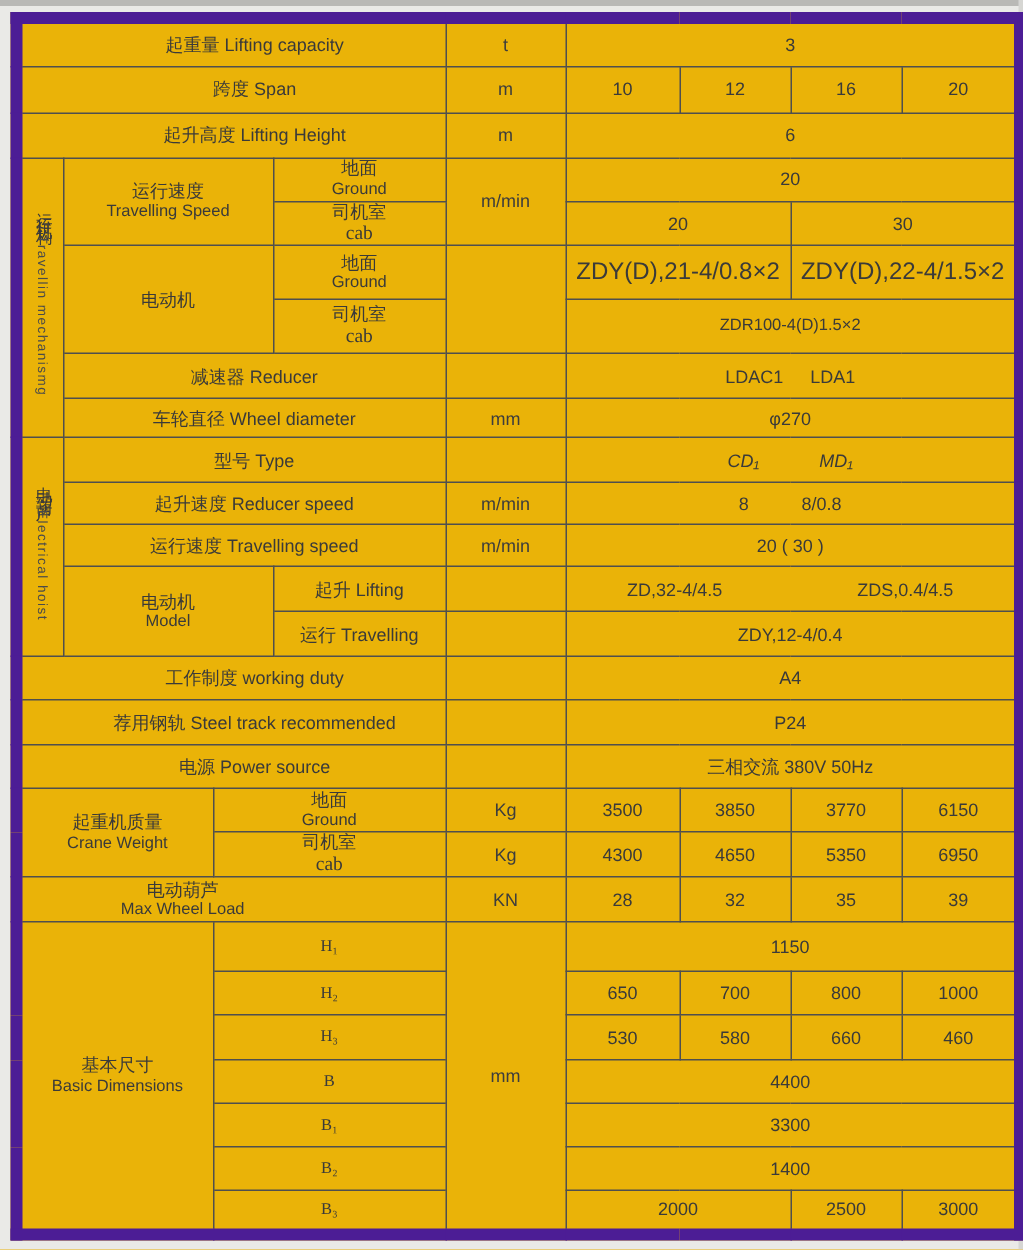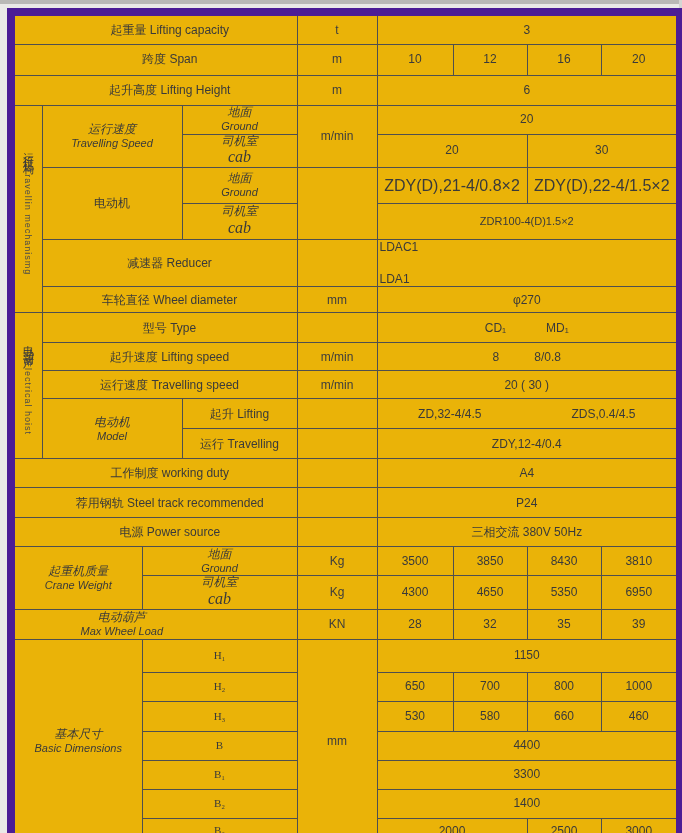--- a/index.html
+++ b/index.html
@@ -19,27 +19,27 @@
   }
   td{
     border:1px solid #4f4f4f;
     padding:0 2px;
     text-align:center;vertical-align:middle;
     font-size:12px;line-height:1.2;color:#3a3a3a;
     overflow:hidden;
   }
   .lab{font-size:12px;}
   .lab-wide{padding-left:30px;}
-  .two-line div{line-height:1.15;font-style:italic;}
+  .two-line div{line-height:1.15;}
   .en-small{font-size:11px;}
-  .cab{font-family:"Liberation Serif","DejaVu Serif",serif;font-size:16px;line-height:1;}
+  .cab{font-family:"Liberation Serif","DejaVu Serif",serif;font-size:13px;line-height:1;}
   .unit{font-size:12px;color:#3d3d3d;}
   .val{font-size:12px;}
   .pair{display:flex;justify-content:center;align-items:baseline;}
-  .g18{gap:18px;flex-direction:column;}.g35{gap:35px;}.g40{gap:40px;}.g90{gap:90px;}
+  .g18{gap:18px;}.g35{gap:35px;}.g40{gap:40px;font-style:italic;}.g90{gap:90px;}
   .vcell{padding:0;}
   .vlabel{
     writing-mode:vertical-rl;text-orientation:mixed;
     margin:0 auto;white-space:nowrap;
   }
   .vlabel .zh{font-size:11px;letter-spacing:4px;}
   .vlabel .en{font-size:9px;letter-spacing:1px;margin-inline-start:9px;color:#4a4a4a;}
   .shift-left{padding-right:70px;}
   .dim-sub{font-size:11px;font-family:Liberation Serif, serif;}
 </style>
@@ -151,21 +151,21 @@
     <td colspan="3" class="lab">型号 Type</td>
     <td class="unit"></td>
     <td colspan="4">
       <div class="pair g40">
         <span>CD₁</span>
         <span>MD₁</span>
       </div>
     </td>
   </tr>
   <tr style="height:28px">
-    <td colspan="3" class="lab">起升速度 Lifting speed</td>
+    <td colspan="3" class="lab">起升速度 Reducer speed</td>
     <td class="unit">m/min</td>
     <td colspan="4">
       <div class="pair g35">
         <span>8</span>
         <span>8/0.8</span>
       </div>
     </td>
   </tr>
   <tr style="height:28px">
     <td colspan="3" class="lab">运行速度 Travelling speed</td>
@@ -213,22 +213,22 @@
       <div>起重机质量</div>
       <div class="en-small">Crane Weight</div>
     </td>
     <td colspan="2" class="two-line">
       <div>地面</div>
       <div class="en-small">Ground</div>
     </td>
     <td class="unit">Kg</td>
     <td class="val">3500</td>
     <td class="val">3850</td>
-    <td class="val">8430</td>
-    <td class="val">3810</td>
+    <td class="val">3770</td>
+    <td class="val">6150</td>
   </tr>
   <tr style="height:30px">
     <td colspan="2" class="two-line">
       <div>司机室</div>
       <div class="cab">cab</div>
     </td>
     <td class="unit">Kg</td>
     <td class="val">4300</td>
     <td class="val">4650</td>
     <td class="val">5350</td>

